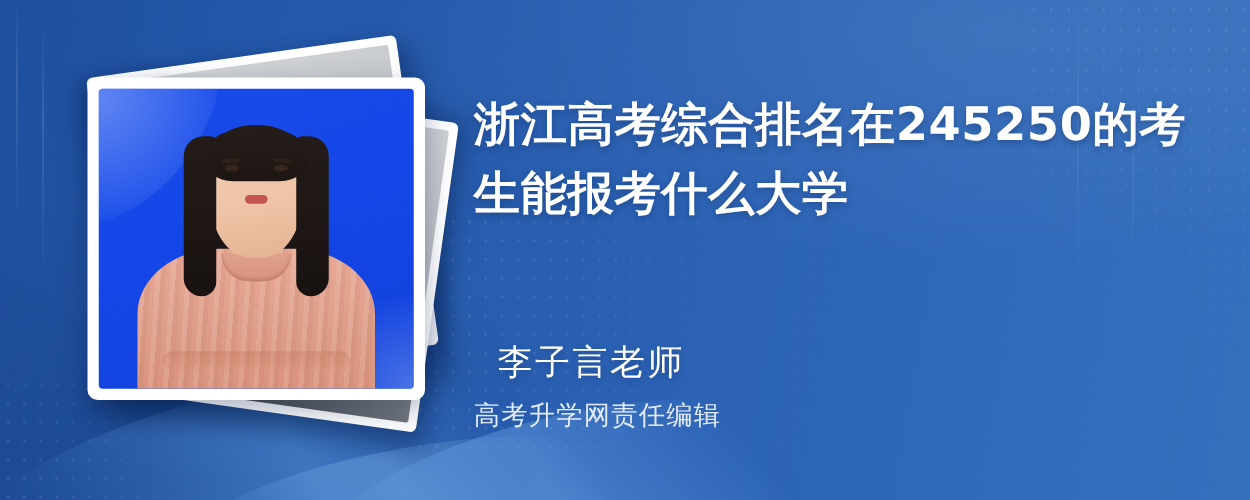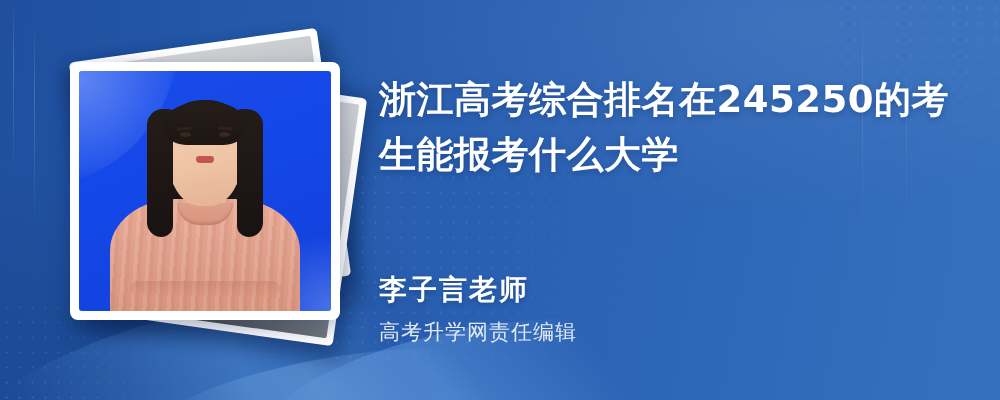--- a/index.html
+++ b/index.html
@@ -319,25 +319,25 @@
     width: 590px;
     color: #ffffff;
     font-size: 37px;
     font-weight: bold;
     line-height: 55px;
     letter-spacing: 0.5px;
     text-shadow: 0 2px 6px rgba(8,32,76,0.35);
   }
   .author-name {
     position: absolute;
-    left: 0;
+    left: 19px;
     top: 271px;
     color: #ffffff;
     font-size: 28px;
-    font-weight: bold;
+    font-weight: normal;
     letter-spacing: 2px;
     text-shadow: 0 2px 5px rgba(8,32,76,0.32);
   }
   .author-role {
     position: absolute;
     left: 0px;
     top: 318px;
     color: rgba(255,255,255,0.86);
     font-size: 21px;
     font-weight: normal;

